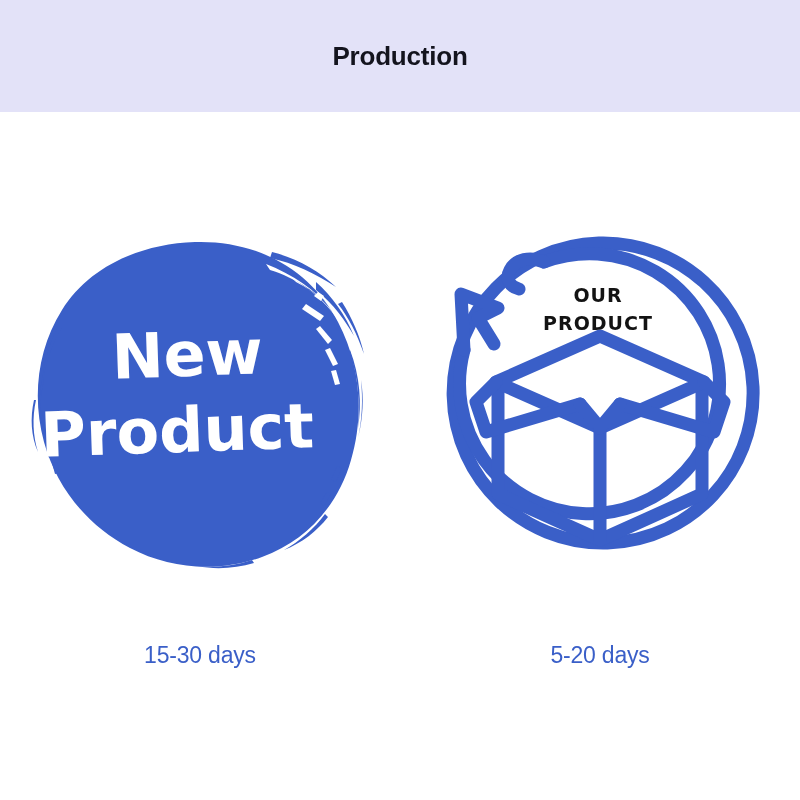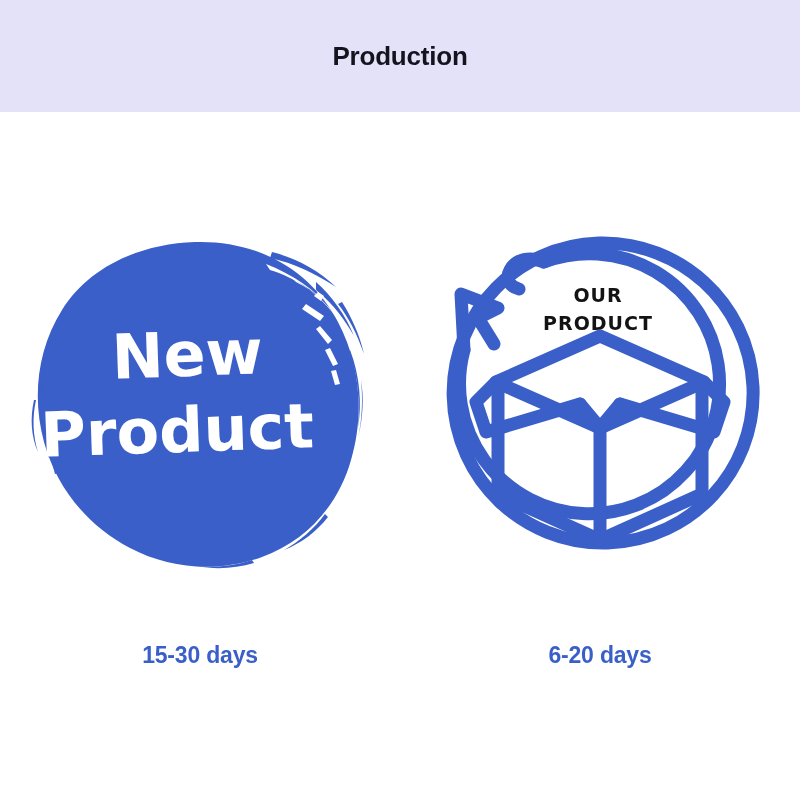--- a/index.html
+++ b/index.html
@@ -100,21 +100,21 @@
 
   
   .caption {
     position: absolute;
     left: 0;
     top: 530px;
     width: 400px;
     text-align: center;
     font-family: "Liberation Sans", sans-serif;
     font-size: 23px;
-    font-weight: bold;
+    font-weight: normal;
     color: #3a5fc8;
     letter-spacing: -0.2px;
   }
 </style>
 </head>
 <body>
 
 <div class="page">
 
   <div class="header">
@@ -211,17 +211,17 @@
 
             <path d="M160,172 L180,196"></path>
             <path d="M200,172 L180,196"></path>
           </g>
 
           <text class="our-text" x="178" y="70" font-size="19" text-anchor="middle">OUR</text>
           <text class="our-text" x="178" y="98" font-size="19" text-anchor="middle">PRODUCT</text>
         </svg>
       </div>
 
-      <div class="caption">6-20 days</div>
+      <div class="caption">5-20 days</div>
     </div>
 
   </div>
 </div>
 
 </body></html>

